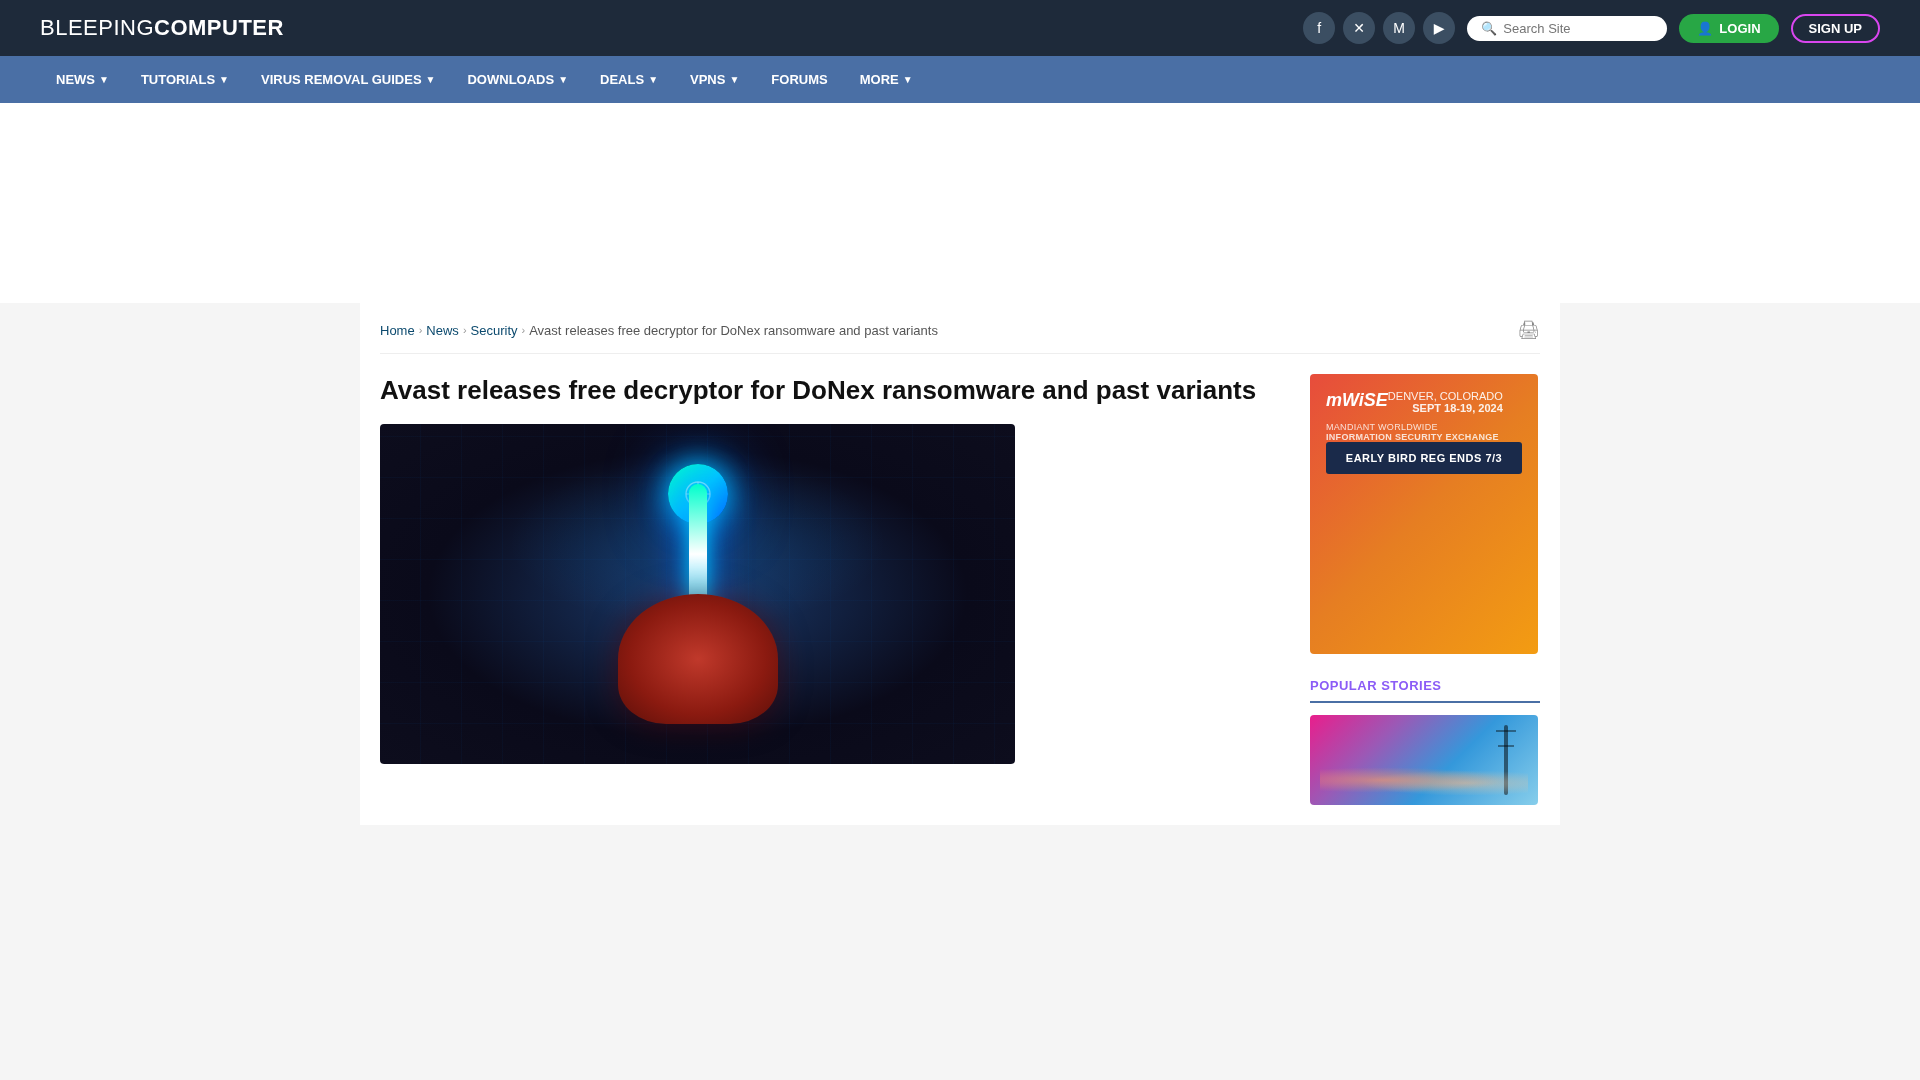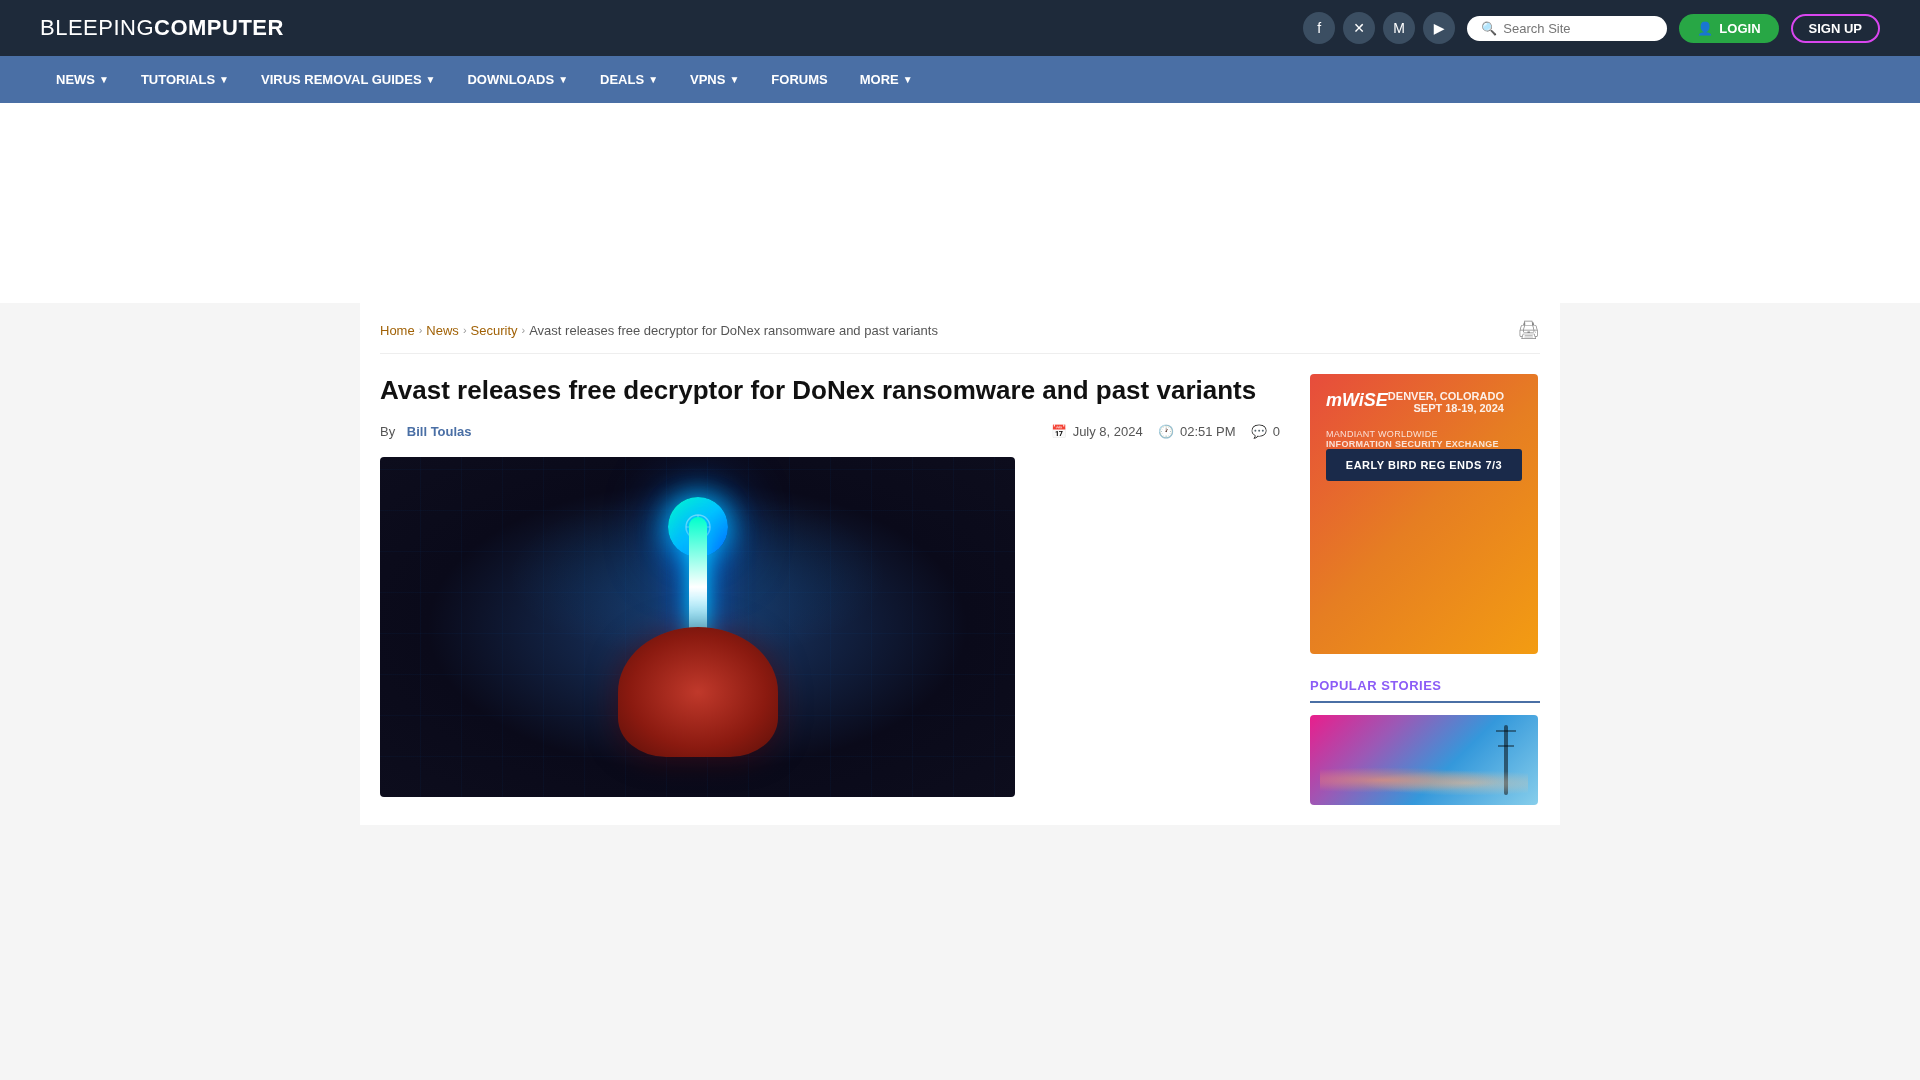--- a/index.html
+++ b/index.html
@@ -125,21 +125,21 @@
     
     .breadcrumb {
       display: flex;
       align-items: center;
       gap: 4px;
       padding: 16px 0 12px;
       font-size: 13px;
       border-bottom: 1px solid #eee;
     }
     .breadcrumb a {
-      color: #a16207;
+      color: #0c4a6e;
       text-decoration: none;
     }
     .breadcrumb .separator { color: #999; font-size: 11px; }
     .breadcrumb .current { color: #555; }
     .print-icon {
       margin-left: auto;
       color: #888;
       cursor: pointer;
       font-size: 18px;
     }
@@ -280,25 +280,25 @@
       padding: 16px;
       color: #fff;
       height: 100%;
       display: flex;
       flex-direction: column;
     }
     .ad-logo-row {
       display: flex;
       align-items: flex-start;
       gap: 0;
-      margin-bottom: 15px;
+      margin-bottom: 8px;
     }
     .ad-location {
       font-size: 11px;
-      font-weight: 700;
+      font-weight: 400;
       text-align: center;
       opacity: 0.9;
     }
     .ad-dates {
       font-size: 11px;
       font-weight: 700;
       text-align: right;
       opacity: 0.9;
     }
     .ad-tagline {
@@ -458,41 +458,20 @@
     <span class="separator">›</span>
     <span class="current">Avast releases free decryptor for DoNex ransomware and past variants</span>
     <span class="print-icon">🖨</span>
   </div>
 
   <div class="article-layout">
 
     <div class="article-main">
       <h1 class="article-title">Avast releases free decryptor for DoNex ransomware and past variants</h1>
 
-      <div class="article-meta">
-        <div class="article-meta-left">
-          <span class="by-text">By</span>
-          &nbsp;
-          <a href="#" class="author-link">Bill Toulas</a>
-        </div>
-        <div class="article-meta-right">
-          <span class="meta-date">
-            <span>📅</span>
-            <span>July 8, 2024</span>
-          </span>
-          <span class="meta-time">
-            <span>🕐</span>
-            <span>02:51 PM</span>
-          </span>
-          <span class="meta-comments">
-            <span>💬</span>
-            <span>0</span>
-          </span>
-        </div>
-      </div>
 
       <div class="article-image">
         <div class="article-image-content">
           <div class="circuit-lines"></div>
           <div class="glow-particles"></div>
           <div class="cyber-visual">
             <div class="key-top">
               <svg width="30" height="30" viewBox="0 0 30 30">
                 <circle cx="15" cy="15" r="12" fill="none" stroke="rgba(255,255,255,0.6)" stroke-width="1.5"></circle>
                 <line x1="15" y1="3" x2="15" y2="27" stroke="rgba(255,255,255,0.6)" stroke-width="1"></line>

